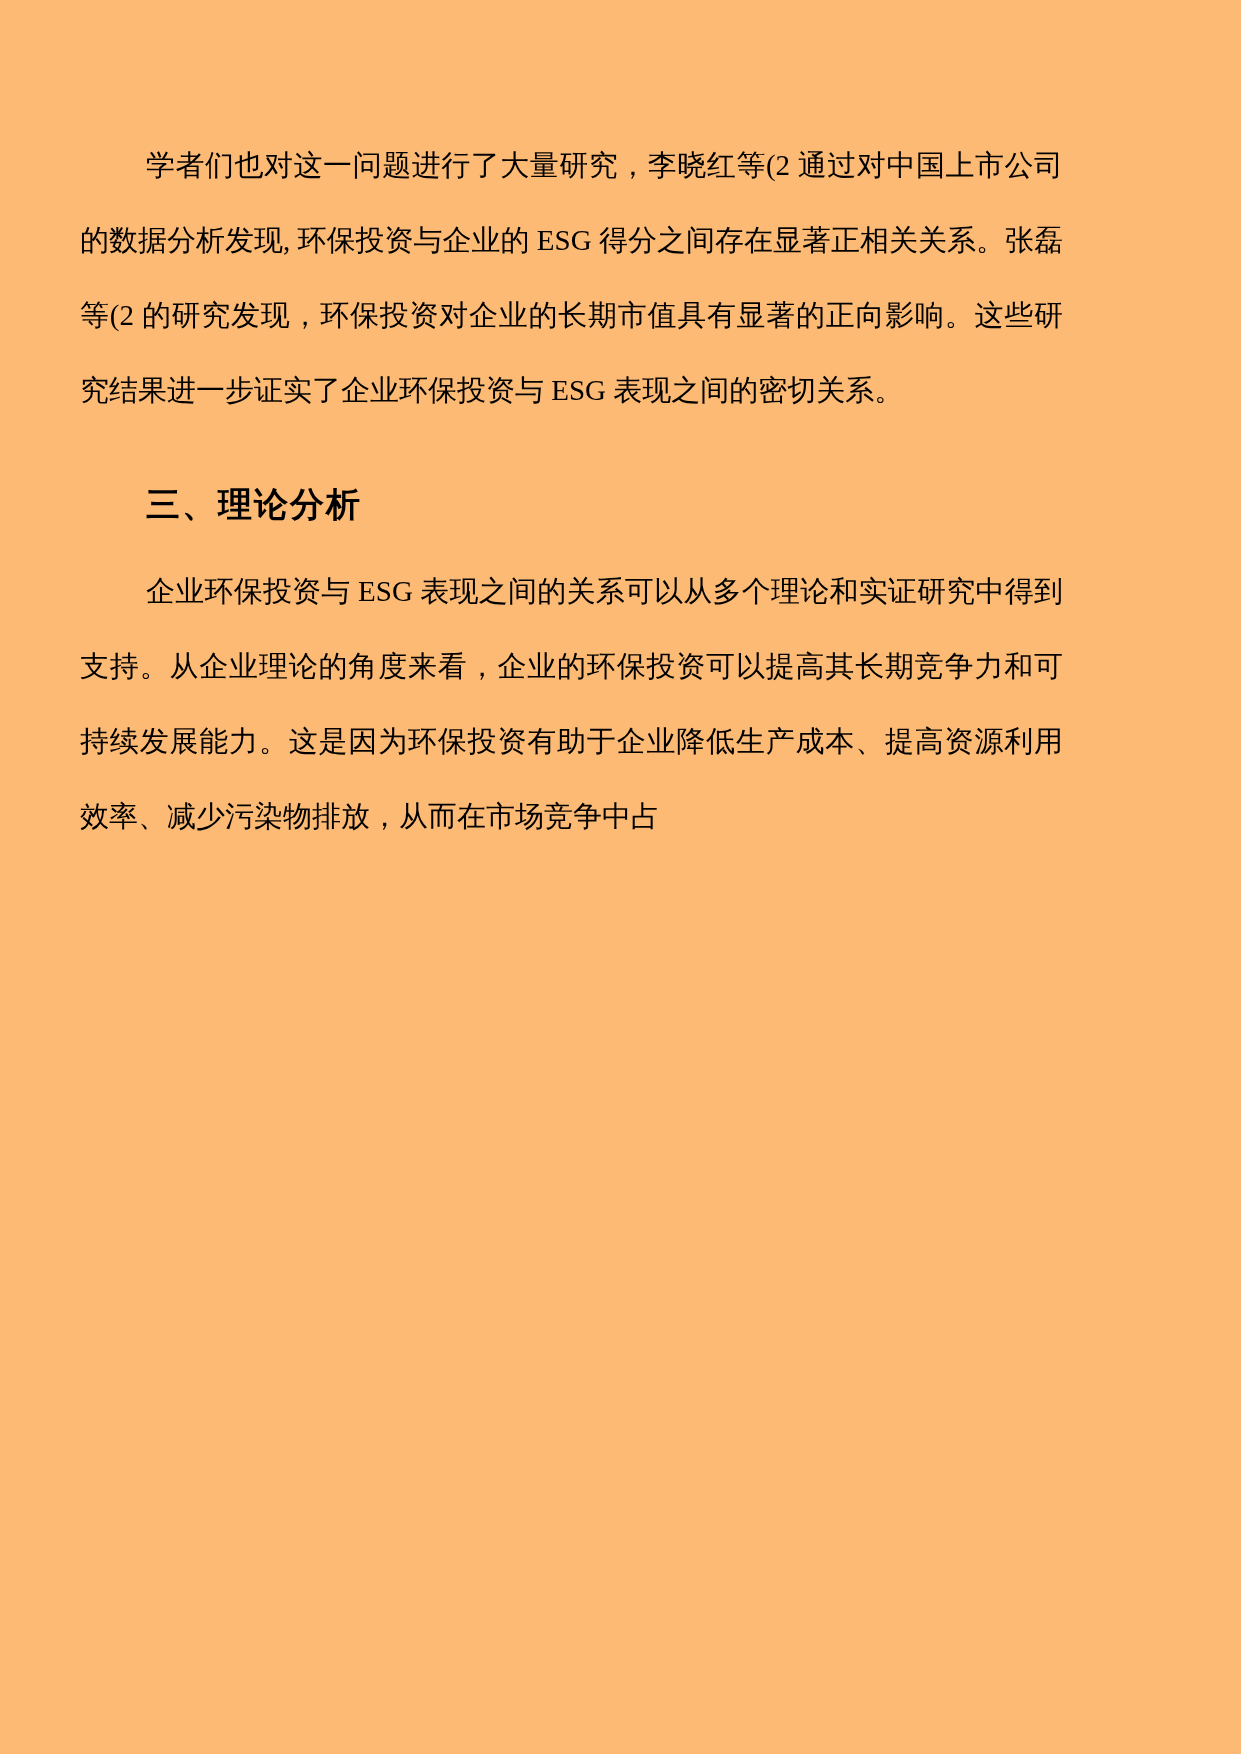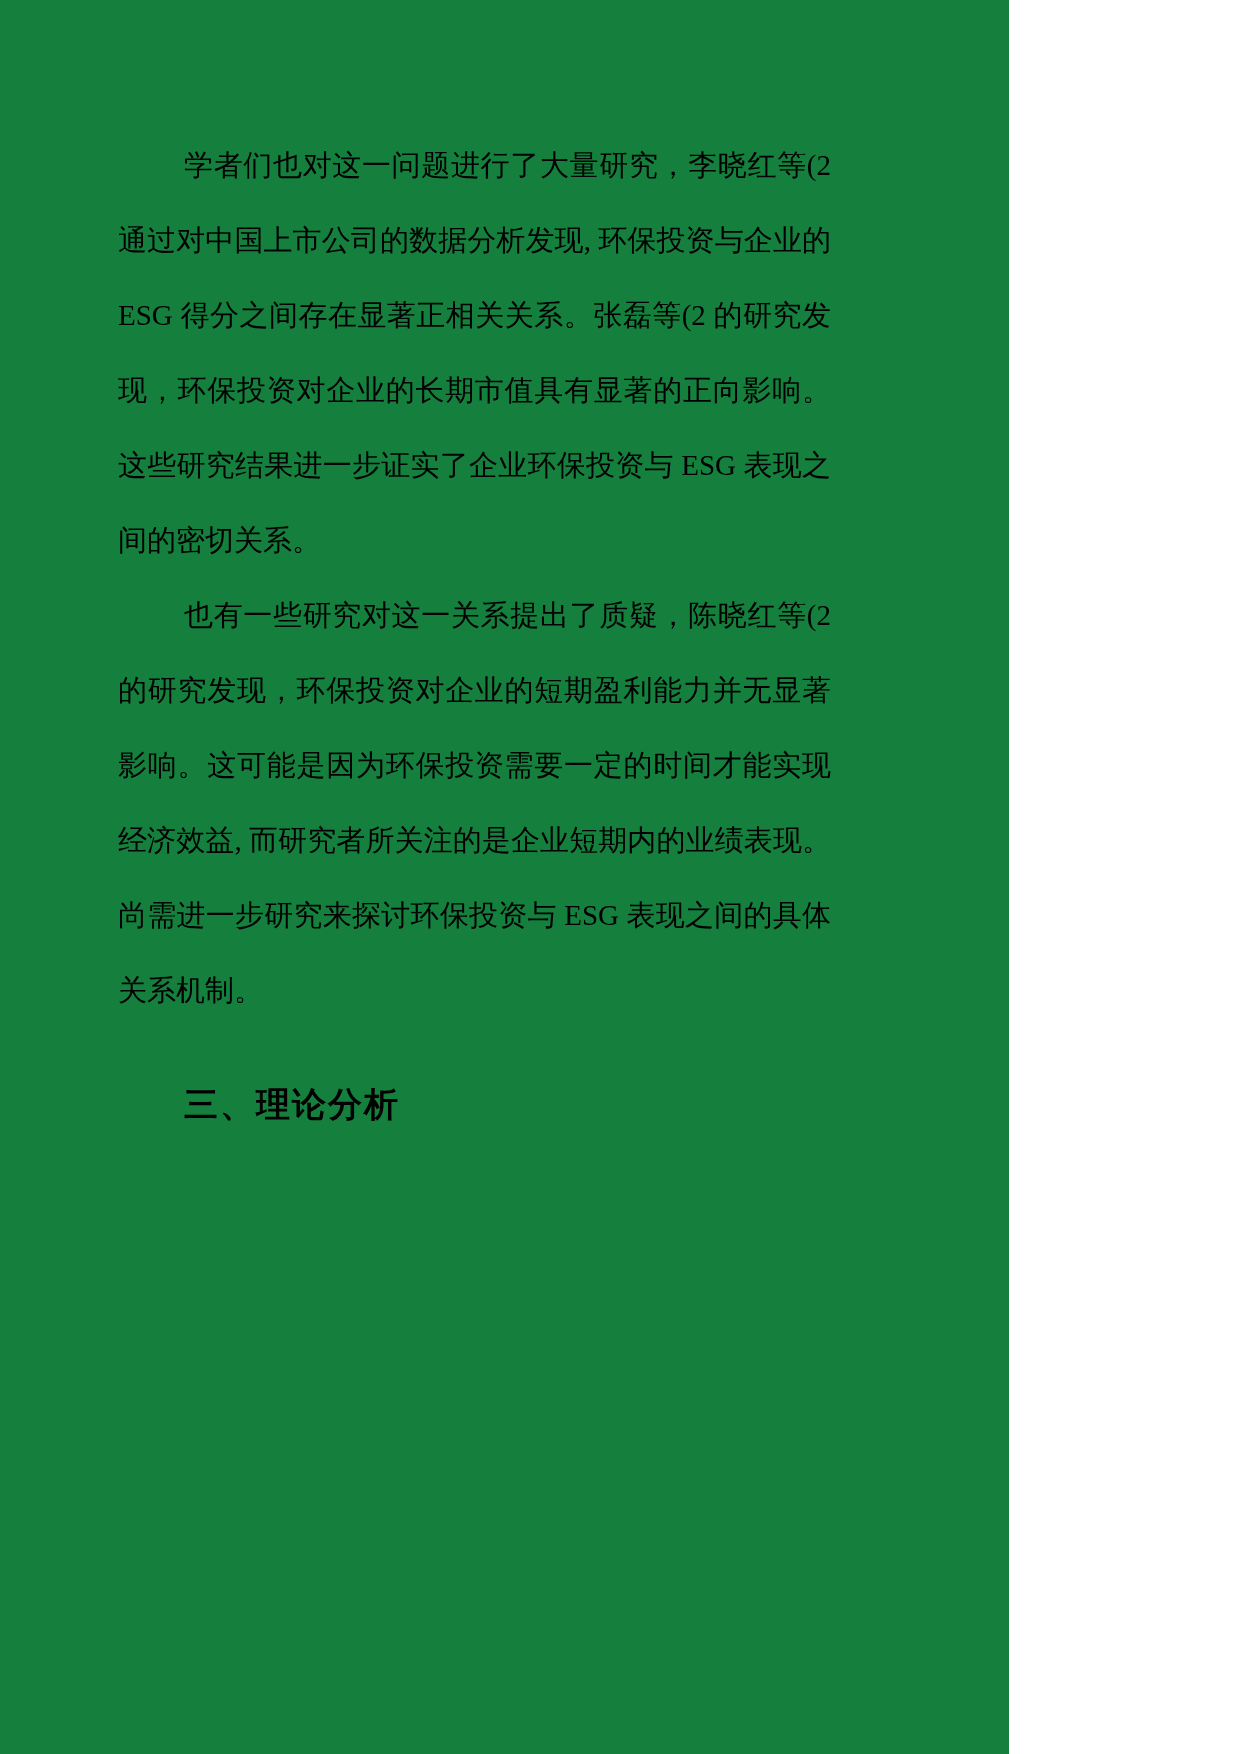--- a/index.html
+++ b/index.html
@@ -2,25 +2,25 @@
 <html><head>
 <meta charset="utf-8">
 <style>
   html, body {
     margin: 0;
     padding: 0;
     background: #ffffff;
   }
   .page {
     position: relative;
-    width: 1009px;
+    width: 1241px;
     height: 1754px;
-    background: #15803d;
+    background: #fdba74;
     box-sizing: border-box;
-    padding: 128px 178px 0 118px;
+    padding: 128px 178px 0 80px;
     overflow: hidden;
     color: #000000;
     font-family: "Liberation Serif", "DejaVu Serif", serif;
   }
   .body-para {
     margin: 0;
     font-size: 29px;
     line-height: 75px;
     text-align: justify;
     text-indent: 66px;
@@ -37,15 +37,15 @@
     font-weight: 700;
     letter-spacing: 2px;
     color: #000000;
   }
 </style>
 </head>
 <body>
 
 <div class="page">
   <p class="body-para">学者们也对这一问题进行了大量研究，李晓红等(2 通过对中国上市公司的数据分析发现, 环保投资与企业的 ESG 得分之间存在显著正相关关系。张磊等(2 的研究发现，环保投资对企业的长期市值具有显著的正向影响。这些研究结果进一步证实了企业环保投资与 ESG 表现之间的密切关系。</p>
-  <p class="body-para">也有一些研究对这一关系提出了质疑，陈晓红等(2 的研究发现，环保投资对企业的短期盈利能力并无显著影响。这可能是因为环保投资需要一定的时间才能实现经济效益, 而研究者所关注的是企业短期内的业绩表现。尚需进一步研究来探讨环保投资与 ESG 表现之间的具体关系机制。</p>
   <h2 class="section-heading">三、理论分析</h2>
+  <p class="body-para">企业环保投资与 ESG 表现之间的关系可以从多个理论和实证研究中得到支持。从企业理论的角度来看，企业的环保投资可以提高其长期竞争力和可持续发展能力。这是因为环保投资有助于企业降低生产成本、提高资源利用效率、减少污染物排放，从而在市场竞争中占</p>
 </div>
 
 </body></html>

